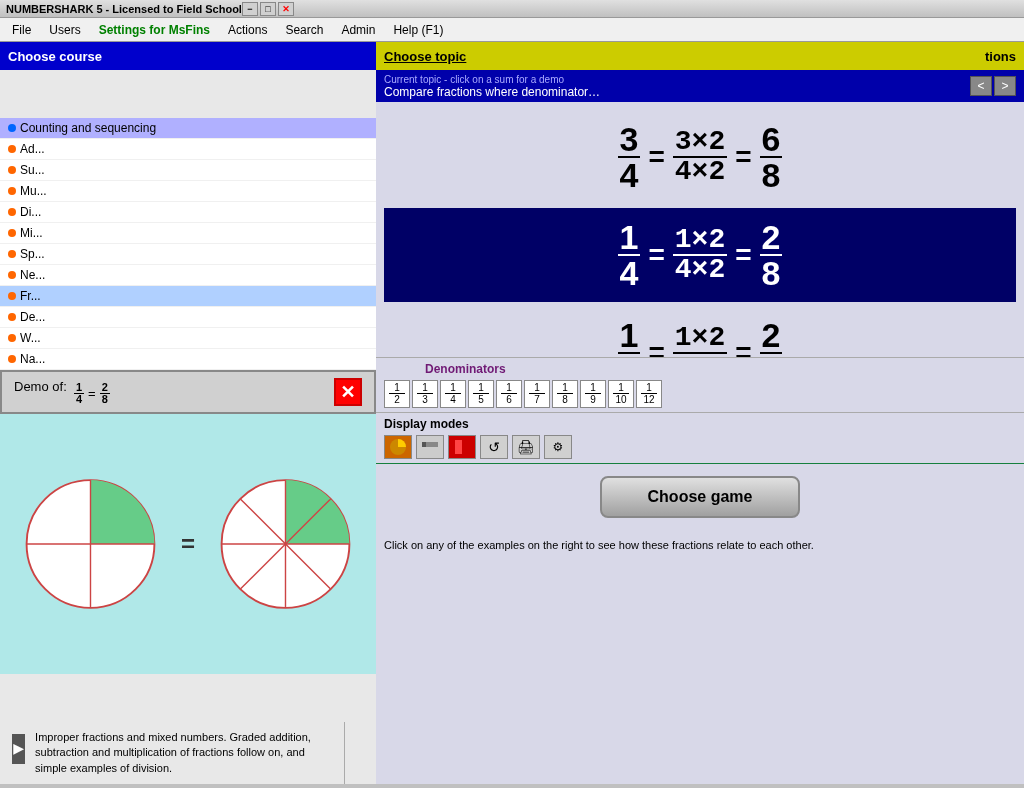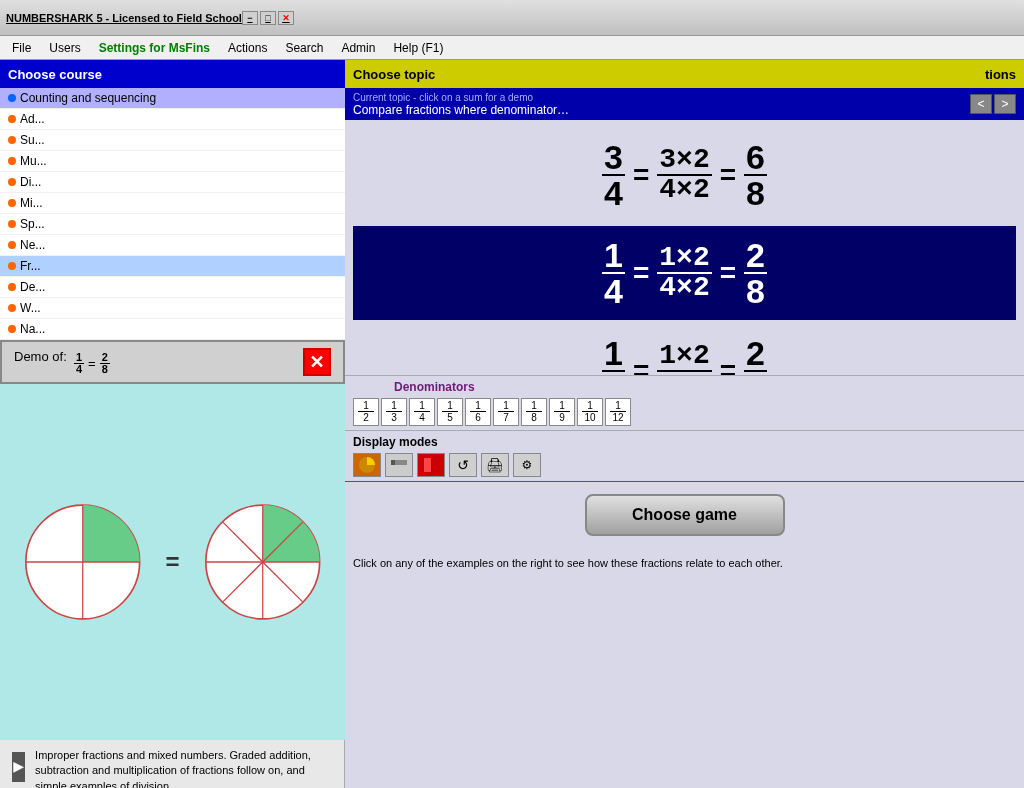--- a/index.html
+++ b/index.html
@@ -1,29 +1,28 @@
 <!DOCTYPE html>
 <html><head>
   <meta charset="utf-8">
   <style>
     * { margin: 0; padding: 0; box-sizing: border-box; }
     body { width: 1024px; height: 788px; overflow: hidden; font-family: Arial, sans-serif; background: #c0c0c0; }
     
     
     #titlebar {
       background: linear-gradient(to bottom, #e0e0e0, #c0c0c0);
-      height: 36px;
+      height: 18px;
       display: flex;
       align-items: center;
       padding: 0 6px;
       border-bottom: 1px solid #999;
       font-size: 11px;
       font-weight: bold;
       color: #000;
-      text-decoration: underline;
     }
     #titlebar-controls { display: flex; gap: 2px; }
     .title-btn {
       width: 16px; height: 14px;
       background: #d0d0d0;
       border: 1px solid #888;
       font-size: 9px;
       display: flex; align-items: center; justify-content: center;
       cursor: pointer;
     }
@@ -45,24 +44,25 @@
       cursor: pointer;
       border-radius: 2px;
     }
     .menu-item.settings { color: #008000; font-weight: bold; }
 
     
     #main { display: flex; height: calc(788px - 46px); }
 
     
     #left-panel {
-      width: 345px;
+      width: 376px;
       display: flex;
       flex-direction: column;
       background: #e8e8e8;
+      gap: 48px;
     }
 
     #choose-course-bar {
       background: #0000cc;
       color: white;
       font-size: 13px;
       font-weight: bold;
       padding: 4px 8px;
       height: 28px;
       display: flex; align-items: center;
@@ -471,21 +471,21 @@
       <div style="display:flex; align-items:flex-start; gap:6px;">
         <div id="video-icon">▶</div>
         <span style="font-size:11px; line-height:1.4;">Improper fractions and mixed numbers. Graded addition, subtraction and multiplication of fractions follow on, and simple examples of division.</span>
       </div>
     </div>
   </div>
 
   <div id="right-panel">
 
     <div style="display:flex;">
-      <div id="choose-topic-bar" style="flex:1;">
+      <div id="choose-topic-bar" style="flex:1;text-decoration:underline;">
         <span>Choose topic</span>
       </div>
       <div style="background:#cccc00; padding: 4px 8px; height:28px; display:flex; align-items:center; font-size:13px; font-weight:bold;">
         <span>tions</span>
       </div>
     </div>
 
     <div id="current-topic-bar">
       <div style="display:flex; flex-direction:column;">
         <span style="font-size:10px; color:#aaaaff;">Current topic - click on a sum for a demo</span>

